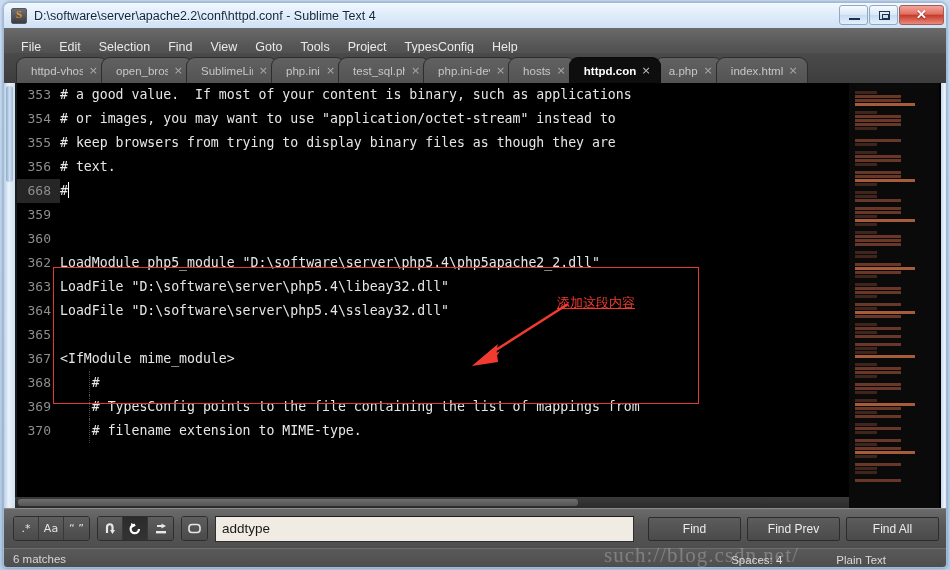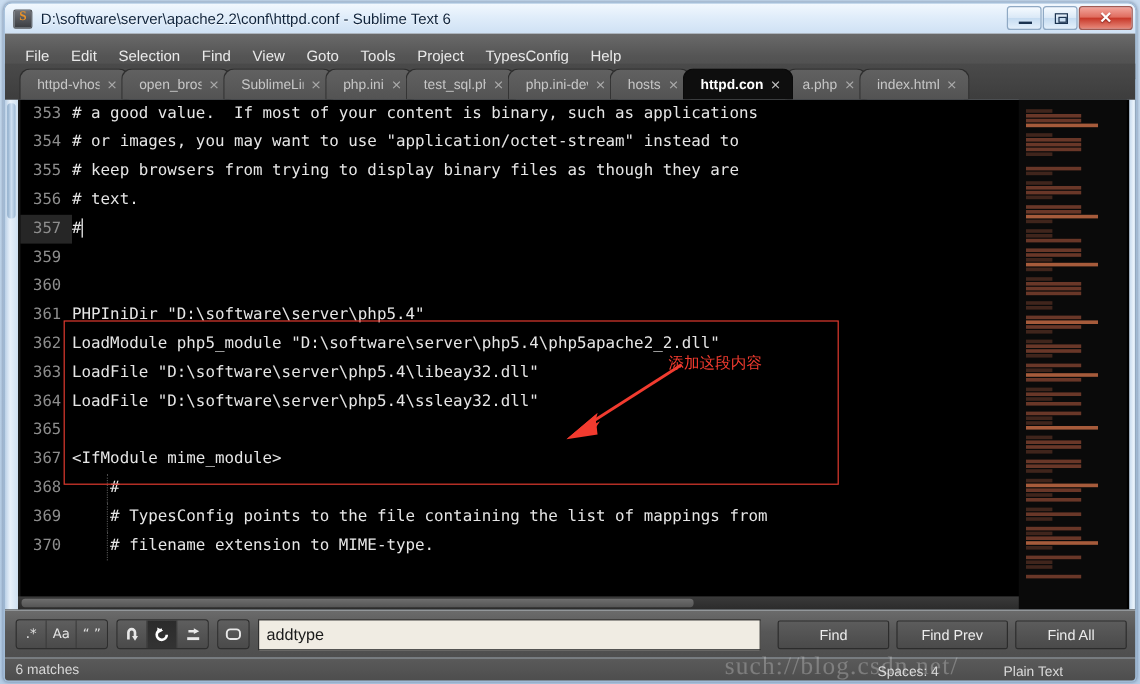--- a/index.html
+++ b/index.html
@@ -210,20 +210,21 @@
     border: 1px solid #e03a2f;
     pointer-events: none;
   }
   .annotation {
     position: absolute;
     left: 553px; top: 211px;
     font-family: "DejaVu Sans", sans-serif;
     font-size: 13px;
     color: #f23b2f;
     white-space: nowrap;
+    text-decoration: underline;
   }
   .arrow-svg { position: absolute; left: 460px; top: 215px; pointer-events: none; }
 
   
   .minimap {
     position: absolute; left: 845px; top: 0;
     width: 90px; height: 425px;
     background: #0a0a0a;
     overflow: hidden;
     padding: 4px 5px 0 6px;
@@ -343,21 +344,21 @@
   }
 </style>
 </head>
 <body>
 
 <div id="app">
   <div class="win-frame">
 
     <div class="titlebar">
       <div class="app-icon"></div>
-      <div class="title-text">D:\software\server\apache2.2\conf\httpd.conf - Sublime Text 6</div>
+      <div class="title-text">D:\software\server\apache2.2\conf\httpd.conf - Sublime Text 4</div>
       <div class="win-btns">
         <div class="win-btn">
             <span class="glyph-min"></span>
           </div>
         <div class="win-btn">
             <span class="glyph-max"></span>
           </div>
         <div class="win-btn close">
             <span class="glyph-close">✕</span>
           </div>
@@ -424,24 +425,23 @@
       <div class="left-scroll">
         <div class="left-scroll-thumb"></div>
       </div>
       <div class="gutter-strip"></div>
 
       <div class="code-area" id="codearea">
           <div class="code-row"><span class="ln">353</span><span class="code-txt"># a good value.  If most of your content is binary, such as applications</span></div>
           <div class="code-row"><span class="ln">354</span><span class="code-txt"># or images, you may want to use "application/octet-stream" instead to</span></div>
           <div class="code-row"><span class="ln">355</span><span class="code-txt"># keep browsers from trying to display binary files as though they are</span></div>
           <div class="code-row"><span class="ln">356</span><span class="code-txt"># text.</span></div>
-          <div class="code-row cursor-line"><span class="ln">357</span><span class="code-txt">#</span><span class="caret"></span></div>
+          <div class="code-row cursor-line"><span class="ln">668</span><span class="code-txt">#</span><span class="caret"></span></div>
           <div class="code-row"><span class="ln">359</span><span class="code-txt"></span></div>
           <div class="code-row"><span class="ln">360</span><span class="code-txt"></span></div>
-          <div class="code-row"><span class="ln">361</span><span class="code-txt">PHPIniDir "D:\software\server\php5.4"</span></div>
           <div class="code-row"><span class="ln">362</span><span class="code-txt">LoadModule php5_module "D:\software\server\php5.4\php5apache2_2.dll"</span></div>
           <div class="code-row"><span class="ln">363</span><span class="code-txt">LoadFile "D:\software\server\php5.4\libeay32.dll"</span></div>
           <div class="code-row"><span class="ln">364</span><span class="code-txt">LoadFile "D:\software\server\php5.4\ssleay32.dll"</span></div>
           <div class="code-row"><span class="ln">365</span><span class="code-txt"></span></div>
           <div class="code-row"><span class="ln">367</span><span class="code-txt">&lt;IfModule mime_module&gt;</span></div>
           <div class="code-row"><span class="ln">368</span><span class="indent-guide"></span><span class="code-txt">    #</span></div>
           <div class="code-row"><span class="ln">369</span><span class="indent-guide"></span><span class="code-txt">    # TypesConfig points to the file containing the list of mappings from</span></div>
           <div class="code-row"><span class="ln">370</span><span class="indent-guide"></span><span class="code-txt">    # filename extension to MIME-type.</span></div>
         </div>
 

